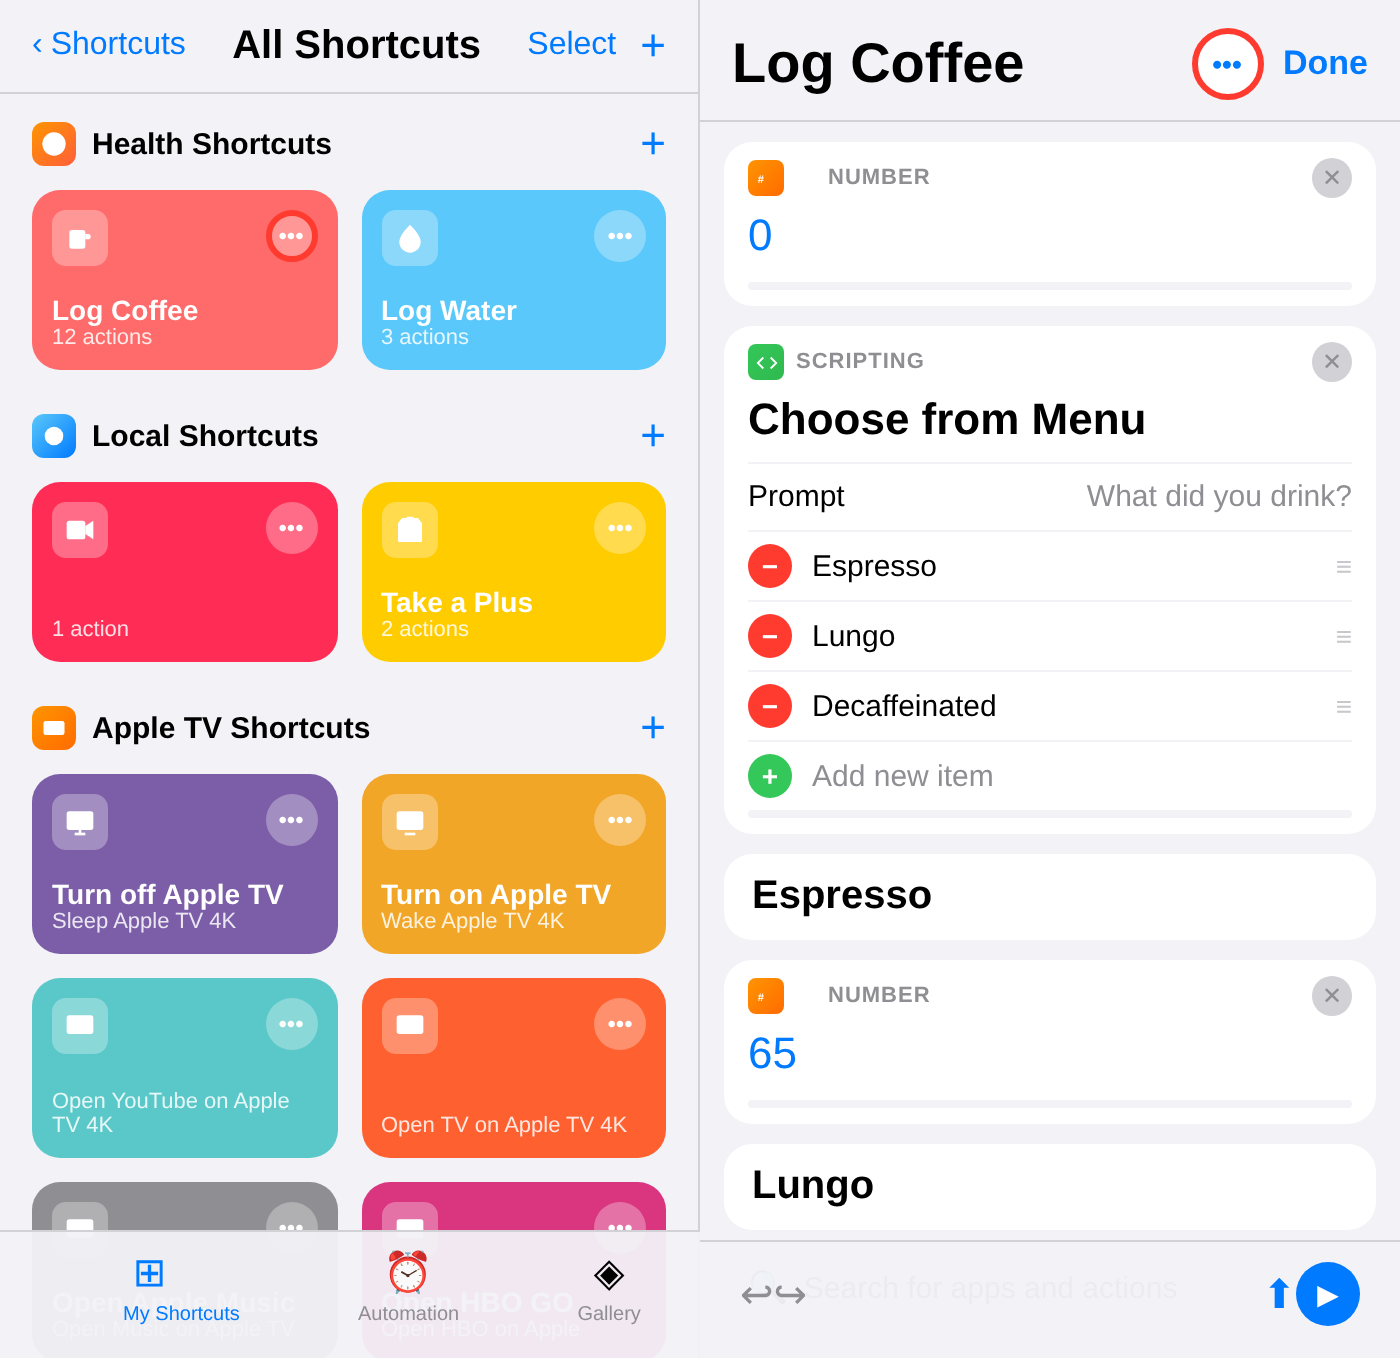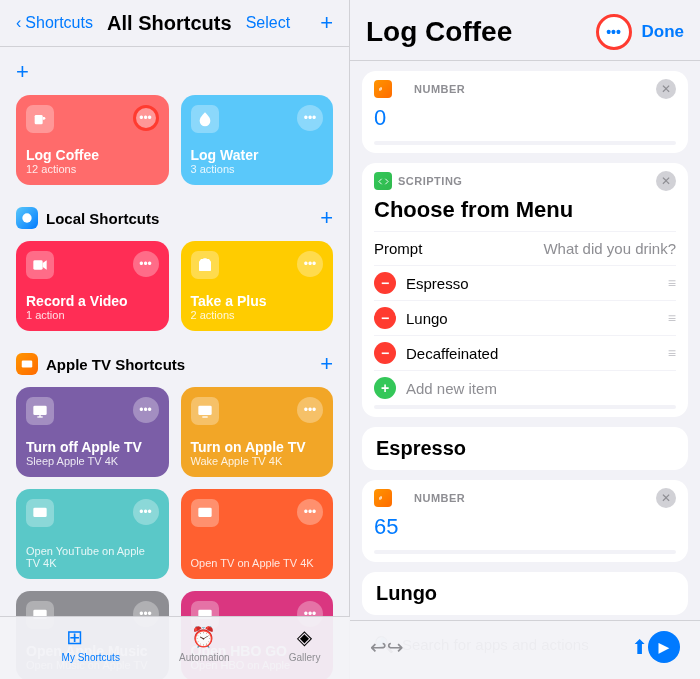--- a/index.html
+++ b/index.html
@@ -4,21 +4,21 @@
   <style>
     * { box-sizing: border-box; margin: 0; padding: 0; }
     body { font-family: -apple-system, BlinkMacSystemFont, 'Segoe UI', sans-serif; display: flex; width: 700px; height: 679px; overflow: hidden; background: #f2f2f7; }
 
     
     .left-panel { width: 350px; height: 679px; background: #f2f2f7; display: flex; flex-direction: column; border-right: 1px solid #d1d1d6; }
 
     .left-header { background: #f2f2f7; padding: 10px 16px; display: flex; align-items: center; justify-content: space-between; border-bottom: 1px solid #d1d1d6; }
     .left-header-back { color: #007aff; font-size: 16px; display: flex; align-items: center; gap: 4px; }
     .left-header-title { font-size: 20px; font-weight: 600; color: #000; }
-    .left-header-actions { display: flex; align-items: center; gap: 30px; }
+    .left-header-actions { display: flex; align-items: center; gap: 12px; }
     .left-header-actions span { color: #007aff; font-size: 16px; }
 
     .left-content { flex: 1; overflow-y: auto; padding: 0 0 60px 0; }
 
     .section-header { display: flex; align-items: center; justify-content: space-between; padding: 12px 16px 6px 16px; }
     .section-header-left { display: flex; align-items: center; gap: 8px; font-size: 15px; font-weight: 600; color: #000; }
     .section-icon { width: 22px; height: 22px; background: linear-gradient(135deg, #ff9500, #ff5e3a); border-radius: 6px; display: flex; align-items: center; justify-content: center; }
     .section-icon svg { width: 14px; height: 14px; fill: white; }
     .section-add { color: #007aff; font-size: 22px; font-weight: 300; }
 
@@ -124,20 +124,28 @@
       <span class="left-header-title">All Shortcuts</span>
       <div class="left-header-actions">
         <span>Select</span>
         <span style="font-size:22px;font-weight:300;color:#007aff;">+</span>
       </div>
     </div>
 
     <div class="left-content">
 
       <div class="section-header">
+        <div class="section-header-left">
+          <div class="section-icon">
+            <svg viewBox="0 0 24 24">
+                <circle cx="12" cy="12" r="10"></circle>
+              </svg>
+          </div>
+          <span>Health Shortcuts</span>
+        </div>
         <span class="section-add">+</span>
       </div>
       <div class="shortcuts-grid">
         <div class="shortcut-card salmon selected-highlight">
           <div class="shortcut-card-top">
             <div class="shortcut-card-icon">
               <svg viewBox="0 0 24 24">
                   <rect x="4" y="6" width="12" height="14" rx="2"></rect>
                   <path d="M16 9h2a2 2 0 010 4h-2"></path>
                 </svg>
@@ -181,21 +189,20 @@
           <div class="shortcut-card-top">
             <div class="shortcut-card-icon">
               <svg viewBox="0 0 24 24">
                   <rect x="2" y="5" width="14" height="14" rx="2"></rect>
                   <polygon points="16,9 22,5 22,19 16,15"></polygon>
                 </svg>
             </div>
             <div class="shortcut-card-menu">•••</div>
           </div>
           <div class="shortcut-card-bottom">
-            <div class="shortcut-card-title">Record a Video</div>
             <div class="shortcut-card-subtitle">1 action</div>
           </div>
         </div>
         <div class="shortcut-card yellow">
           <div class="shortcut-card-top">
             <div class="shortcut-card-icon">
               <svg viewBox="0 0 24 24">
                   <path d="M9 3H6L3 7v13a1 1 0 001 1h16a1 1 0 001-1V7l-3-4h-3l-1-1H10L9 3z"></path>
                   <circle cx="12" cy="13" r="3"></circle>
                 </svg>

